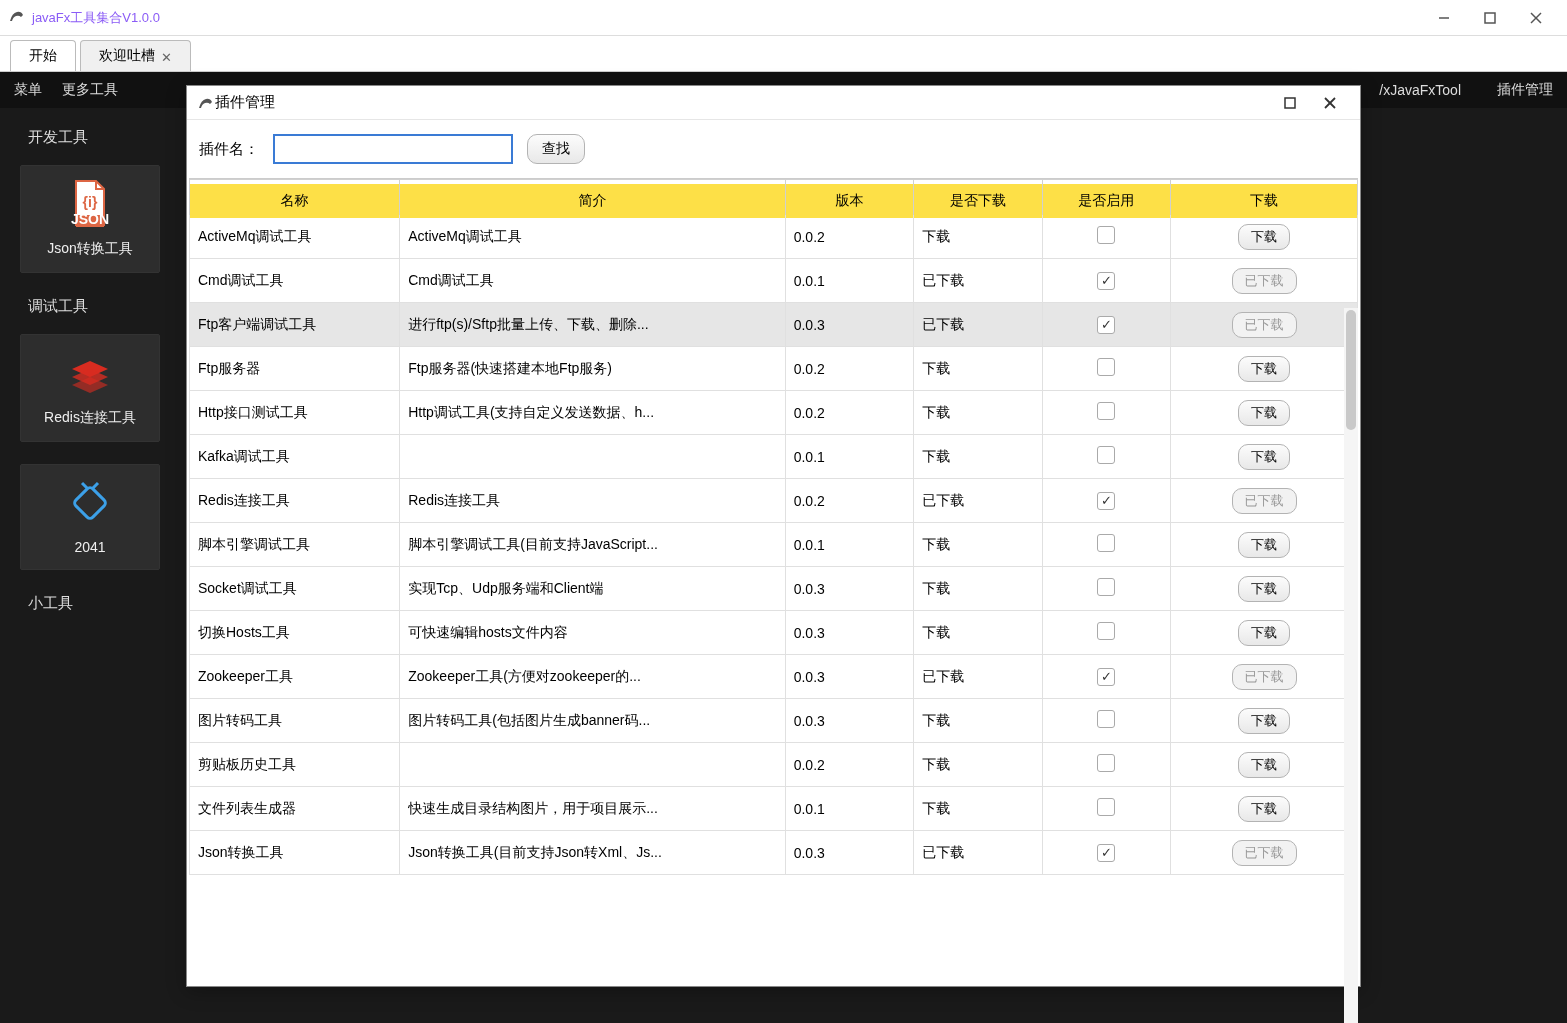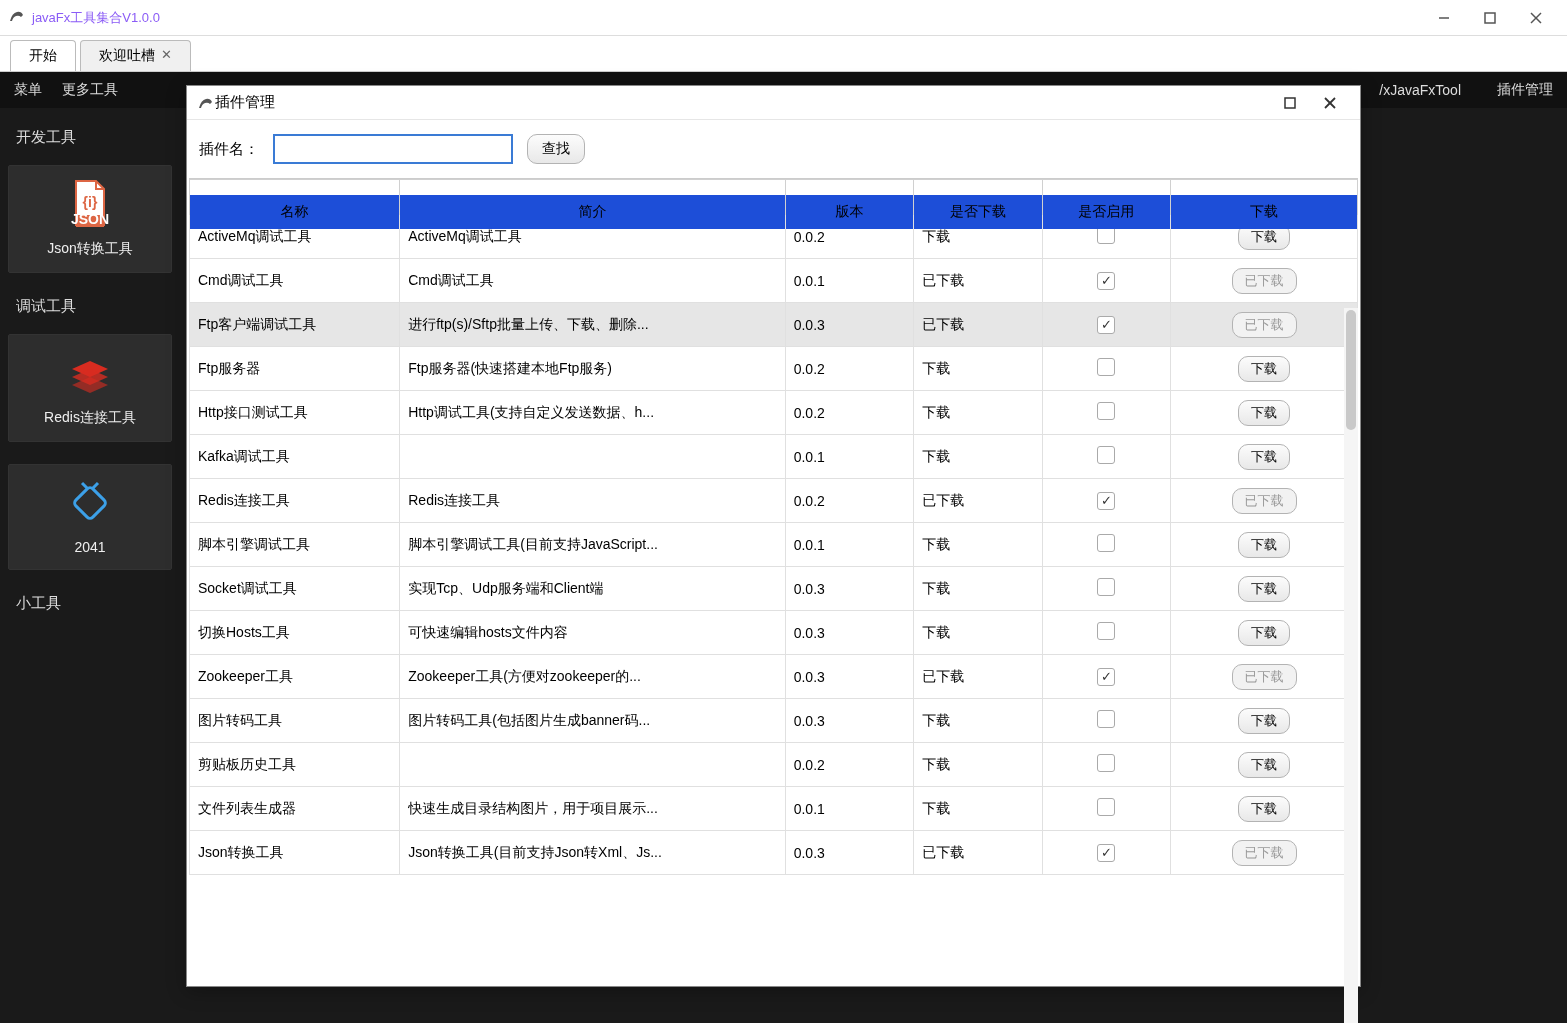--- a/index.html
+++ b/index.html
@@ -3,44 +3,44 @@
 <meta charset="utf-8">
 <style>
 *{margin:0;padding:0;box-sizing:border-box;font-family:"Microsoft YaHei",sans-serif;font-size:14px}
 body{width:1567px;height:1023px;overflow:hidden;background:#3c3c3c;position:relative}
 .main-window{width:1567px;height:1023px;position:absolute;top:0;left:0;background:#1a1a1a;display:flex;flex-direction:column}
 .titlebar{height:36px;background:#fff;display:flex;align-items:center;padding:0 8px;color:#8b5cf6;border-bottom:1px solid #ddd}
 .titlebar .icon{width:18px;height:18px;margin-right:6px;display:inline-block}
 .titlebar .title{flex:1;font-size:13px}
 .titlebar .winbtn{width:46px;height:30px;display:flex;align-items:center;justify-content:center;color:#555}
 .tabs-bar{height:36px;background:#fff;border-bottom:1px solid #ccc;display:flex;align-items:flex-end;padding:0 10px}
-.tab{padding:6px 18px;border:1px solid #bbb;border-bottom:none;border-radius:4px 4px 0 0;background:#f0f0f0;margin-right:4px;cursor:pointer;display:flex;align-items:flex-start;gap:6px}
+.tab{padding:6px 18px;border:1px solid #bbb;border-bottom:none;border-radius:4px 4px 0 0;background:#f0f0f0;margin-right:4px;cursor:pointer;display:flex;align-items:flex-end;gap:6px}
 .tab.active{background:#fff}
 .tab .close{font-size:13px;color:#666}
 .menubar{height:36px;background:#111;display:flex;align-items:center;padding:0 14px;gap:20px;color:#ddd}
 .menubar .right{margin-left:auto;display:flex;gap:36px;align-items:center}
 .dark-body{flex:1;background:#1a1a1a;display:flex}
-.sidebar{width:180px;padding:10px 0;display:flex;flex-direction:column;color:#ddd}
+.sidebar{width:180px;padding:10px 12px;display:flex;flex-direction:column;color:#ddd}
 .side-section-title{padding:10px 16px;color:#ddd;font-size:15px}
 .side-tile{margin:8px 8px 14px 8px;background:#2d2d2d;border:1px solid #333;border-radius:2px;display:flex;flex-direction:column;align-items:center;padding:14px 6px;cursor:pointer}
 .side-tile .tile-icon{width:48px;height:48px;margin-bottom:12px;display:flex;align-items:center;justify-content:center}
 .side-tile .tile-label{color:#eee;font-size:14px;white-space:nowrap;overflow:hidden;text-overflow:ellipsis;max-width:160px}
 .dialog{position:absolute;top:85px;left:186px;width:1175px;height:902px;background:#fff;border:1px solid #888;box-shadow:0 4px 18px rgba(0,0,0,.3);display:flex;flex-direction:column}
 .dialog-titlebar{height:34px;display:flex;align-items:center;padding:0 10px;border-bottom:1px solid #e6e6e6}
 .dialog-titlebar .dtitle{flex:1;font-size:15px}
 .dialog-titlebar .dbtn{width:40px;height:28px;display:flex;align-items:center;justify-content:center;color:#333}
 .search-row{padding:14px 12px;display:flex;align-items:center;gap:14px}
 .search-row label{font-size:15px}
 .search-row input{width:240px;height:30px;border:2px solid #3a7bd5;padding:0 6px;outline:none}
 .btn{padding:5px 14px;background:linear-gradient(#fcfcfc,#e8e8e8);border:1px solid #b3b3b3;border-radius:10px;cursor:pointer}
 .btn.small{padding:3px 12px;font-size:13px}
 .btn.disabled{color:#999;background:#f2f2f2}
 .table-wrap{flex:1;overflow:auto;border-top:1px solid #ccc;margin:0 2px}
 table{width:100%;border-collapse:collapse;table-layout:fixed}
-th{background:#1d4ed8;border:1px solid #d0d0d0;padding:8px 6px;font-weight:normal;font-size:14px;position:sticky;top:15px}
+th{background:#fde047;border:1px solid #d0d0d0;padding:8px 6px;font-weight:normal;font-size:14px;position:sticky;top:4px}
 td{border:1px solid #e0e0e0;padding:8px 8px;font-size:14px;white-space:nowrap;overflow:hidden;text-overflow:ellipsis;height:44px}
 tr.hover{background:#e6e6e6}
 .col-name{width:180px}
 .col-desc{width:330px}
 .col-ver{width:110px}
 .col-dl{width:110px}
 .col-en{width:110px;text-align:center}
 .col-act{width:160px;text-align:center}
 .chk{width:18px;height:18px;border:1px solid #aaa;border-radius:3px;display:inline-flex;align-items:center;justify-content:center;background:#fff}
 .chk.checked::after{content:"✓";font-size:13px;color:#333}

